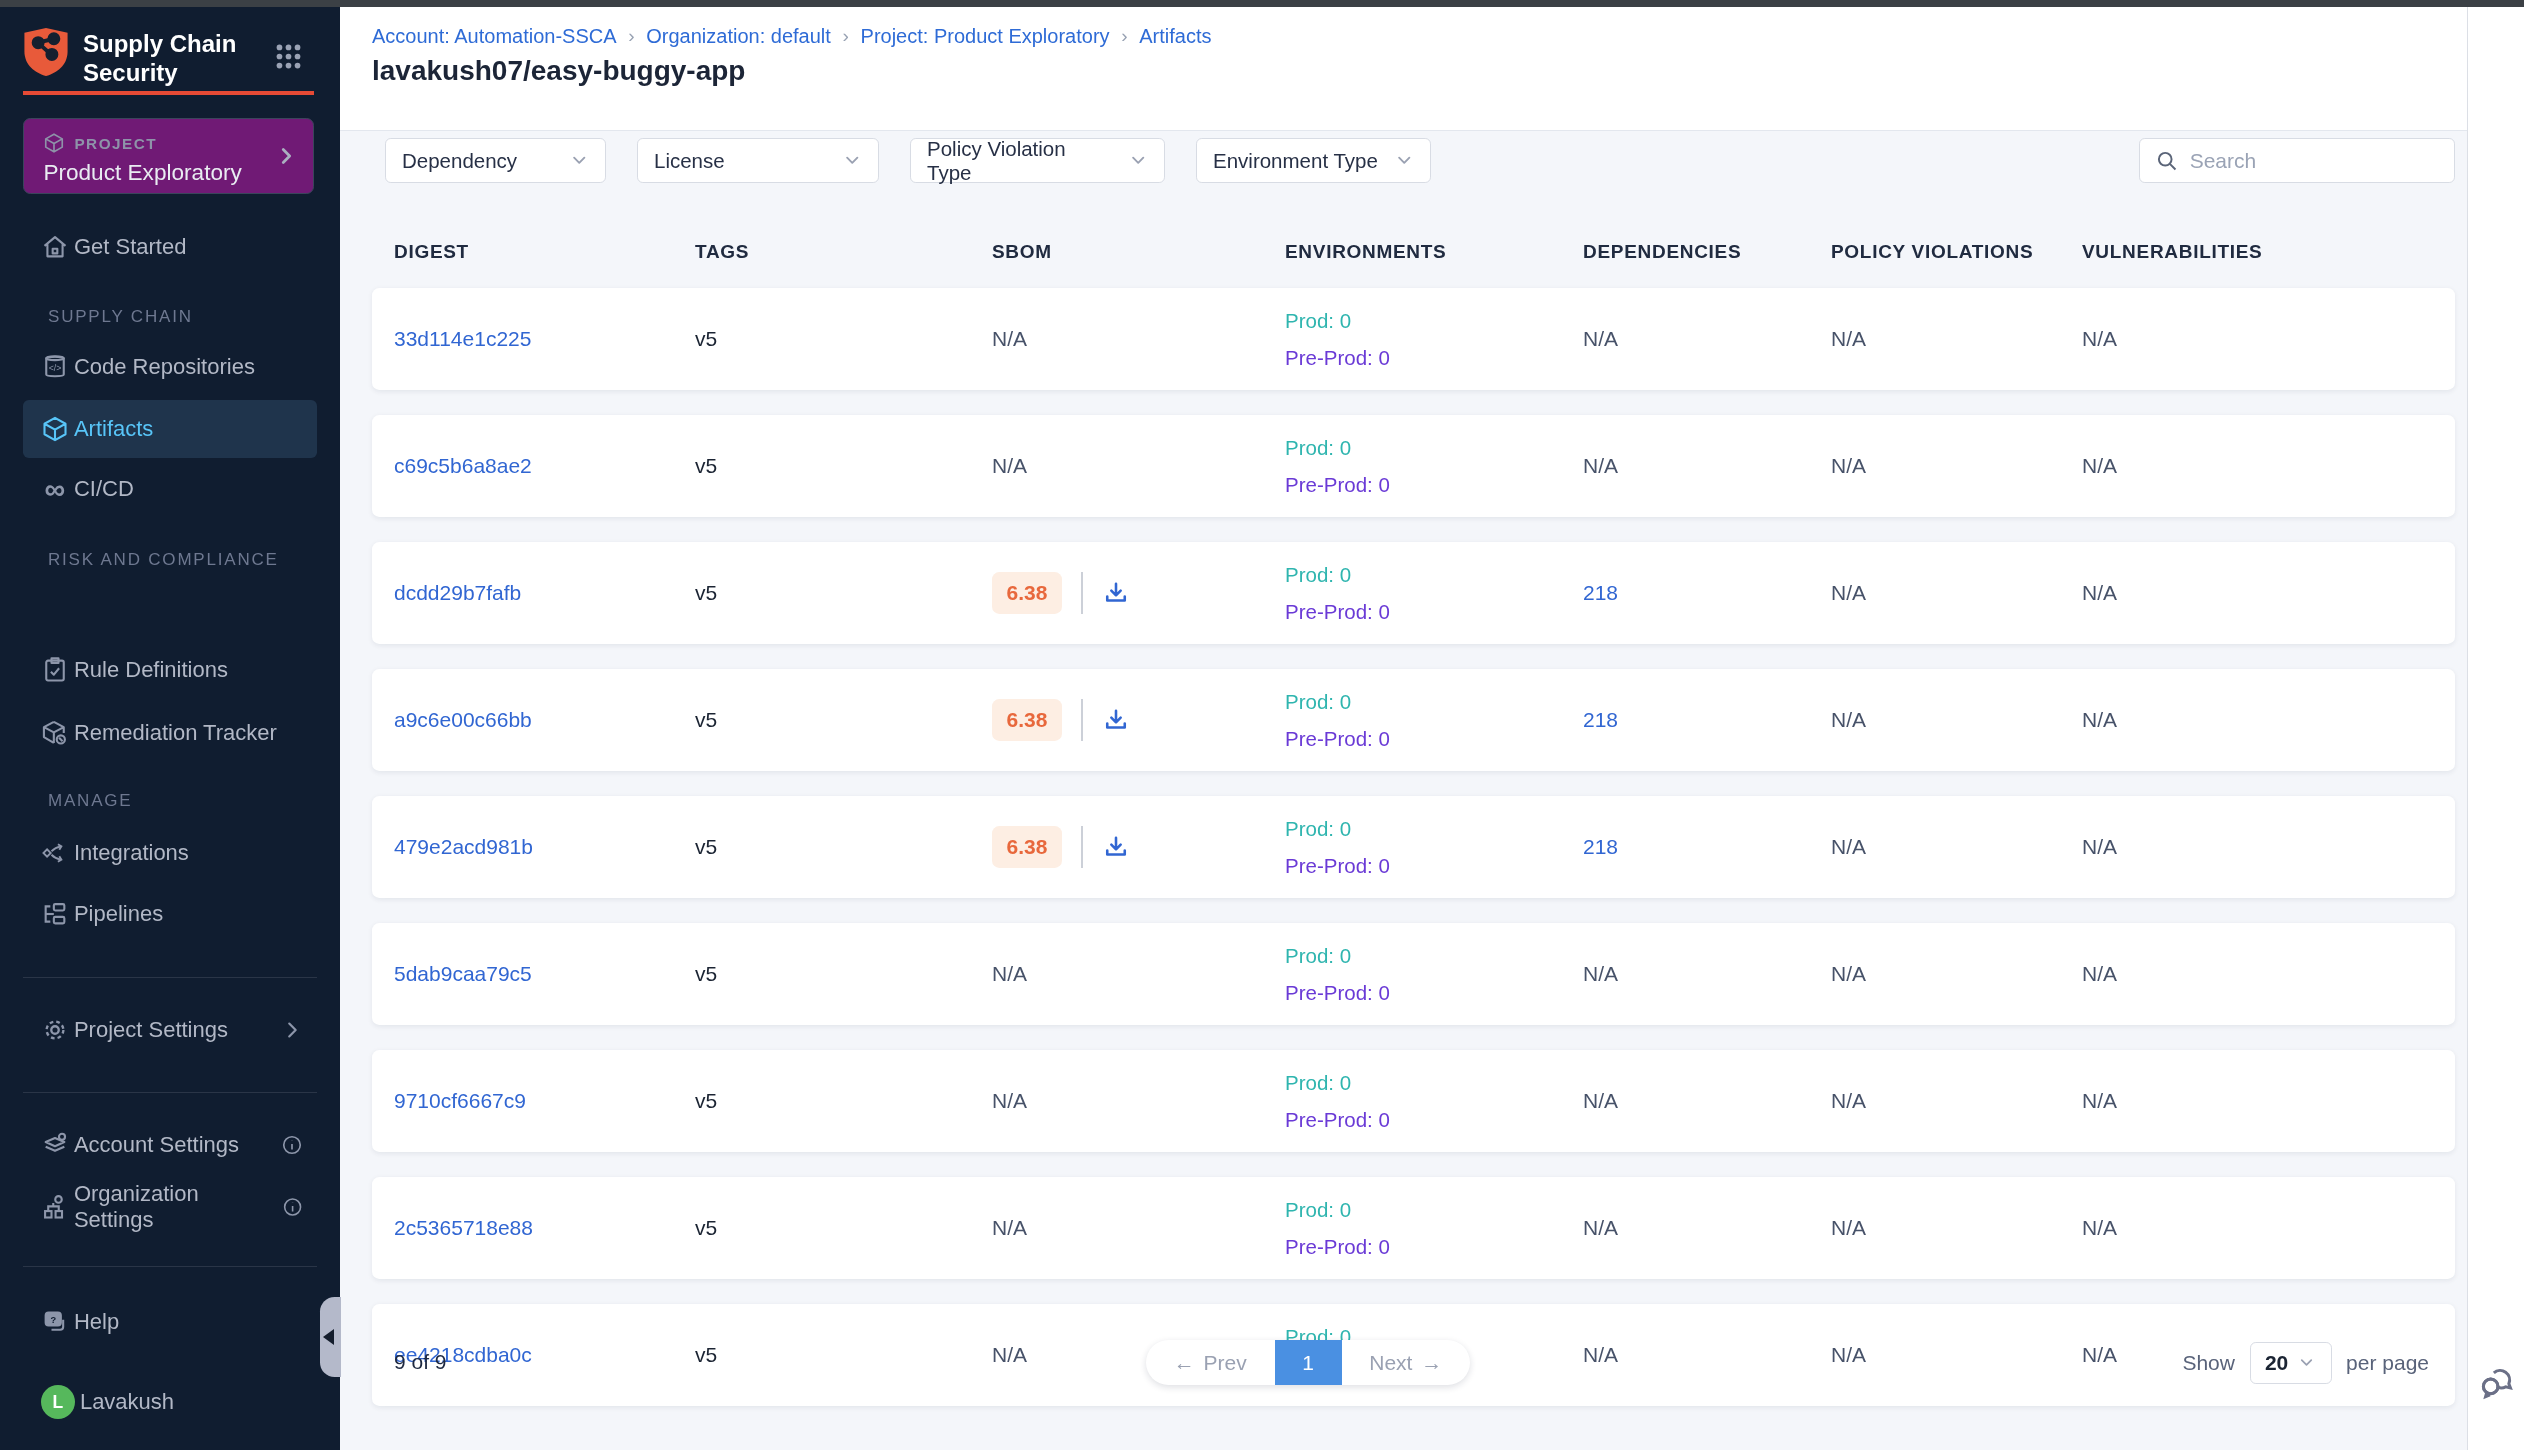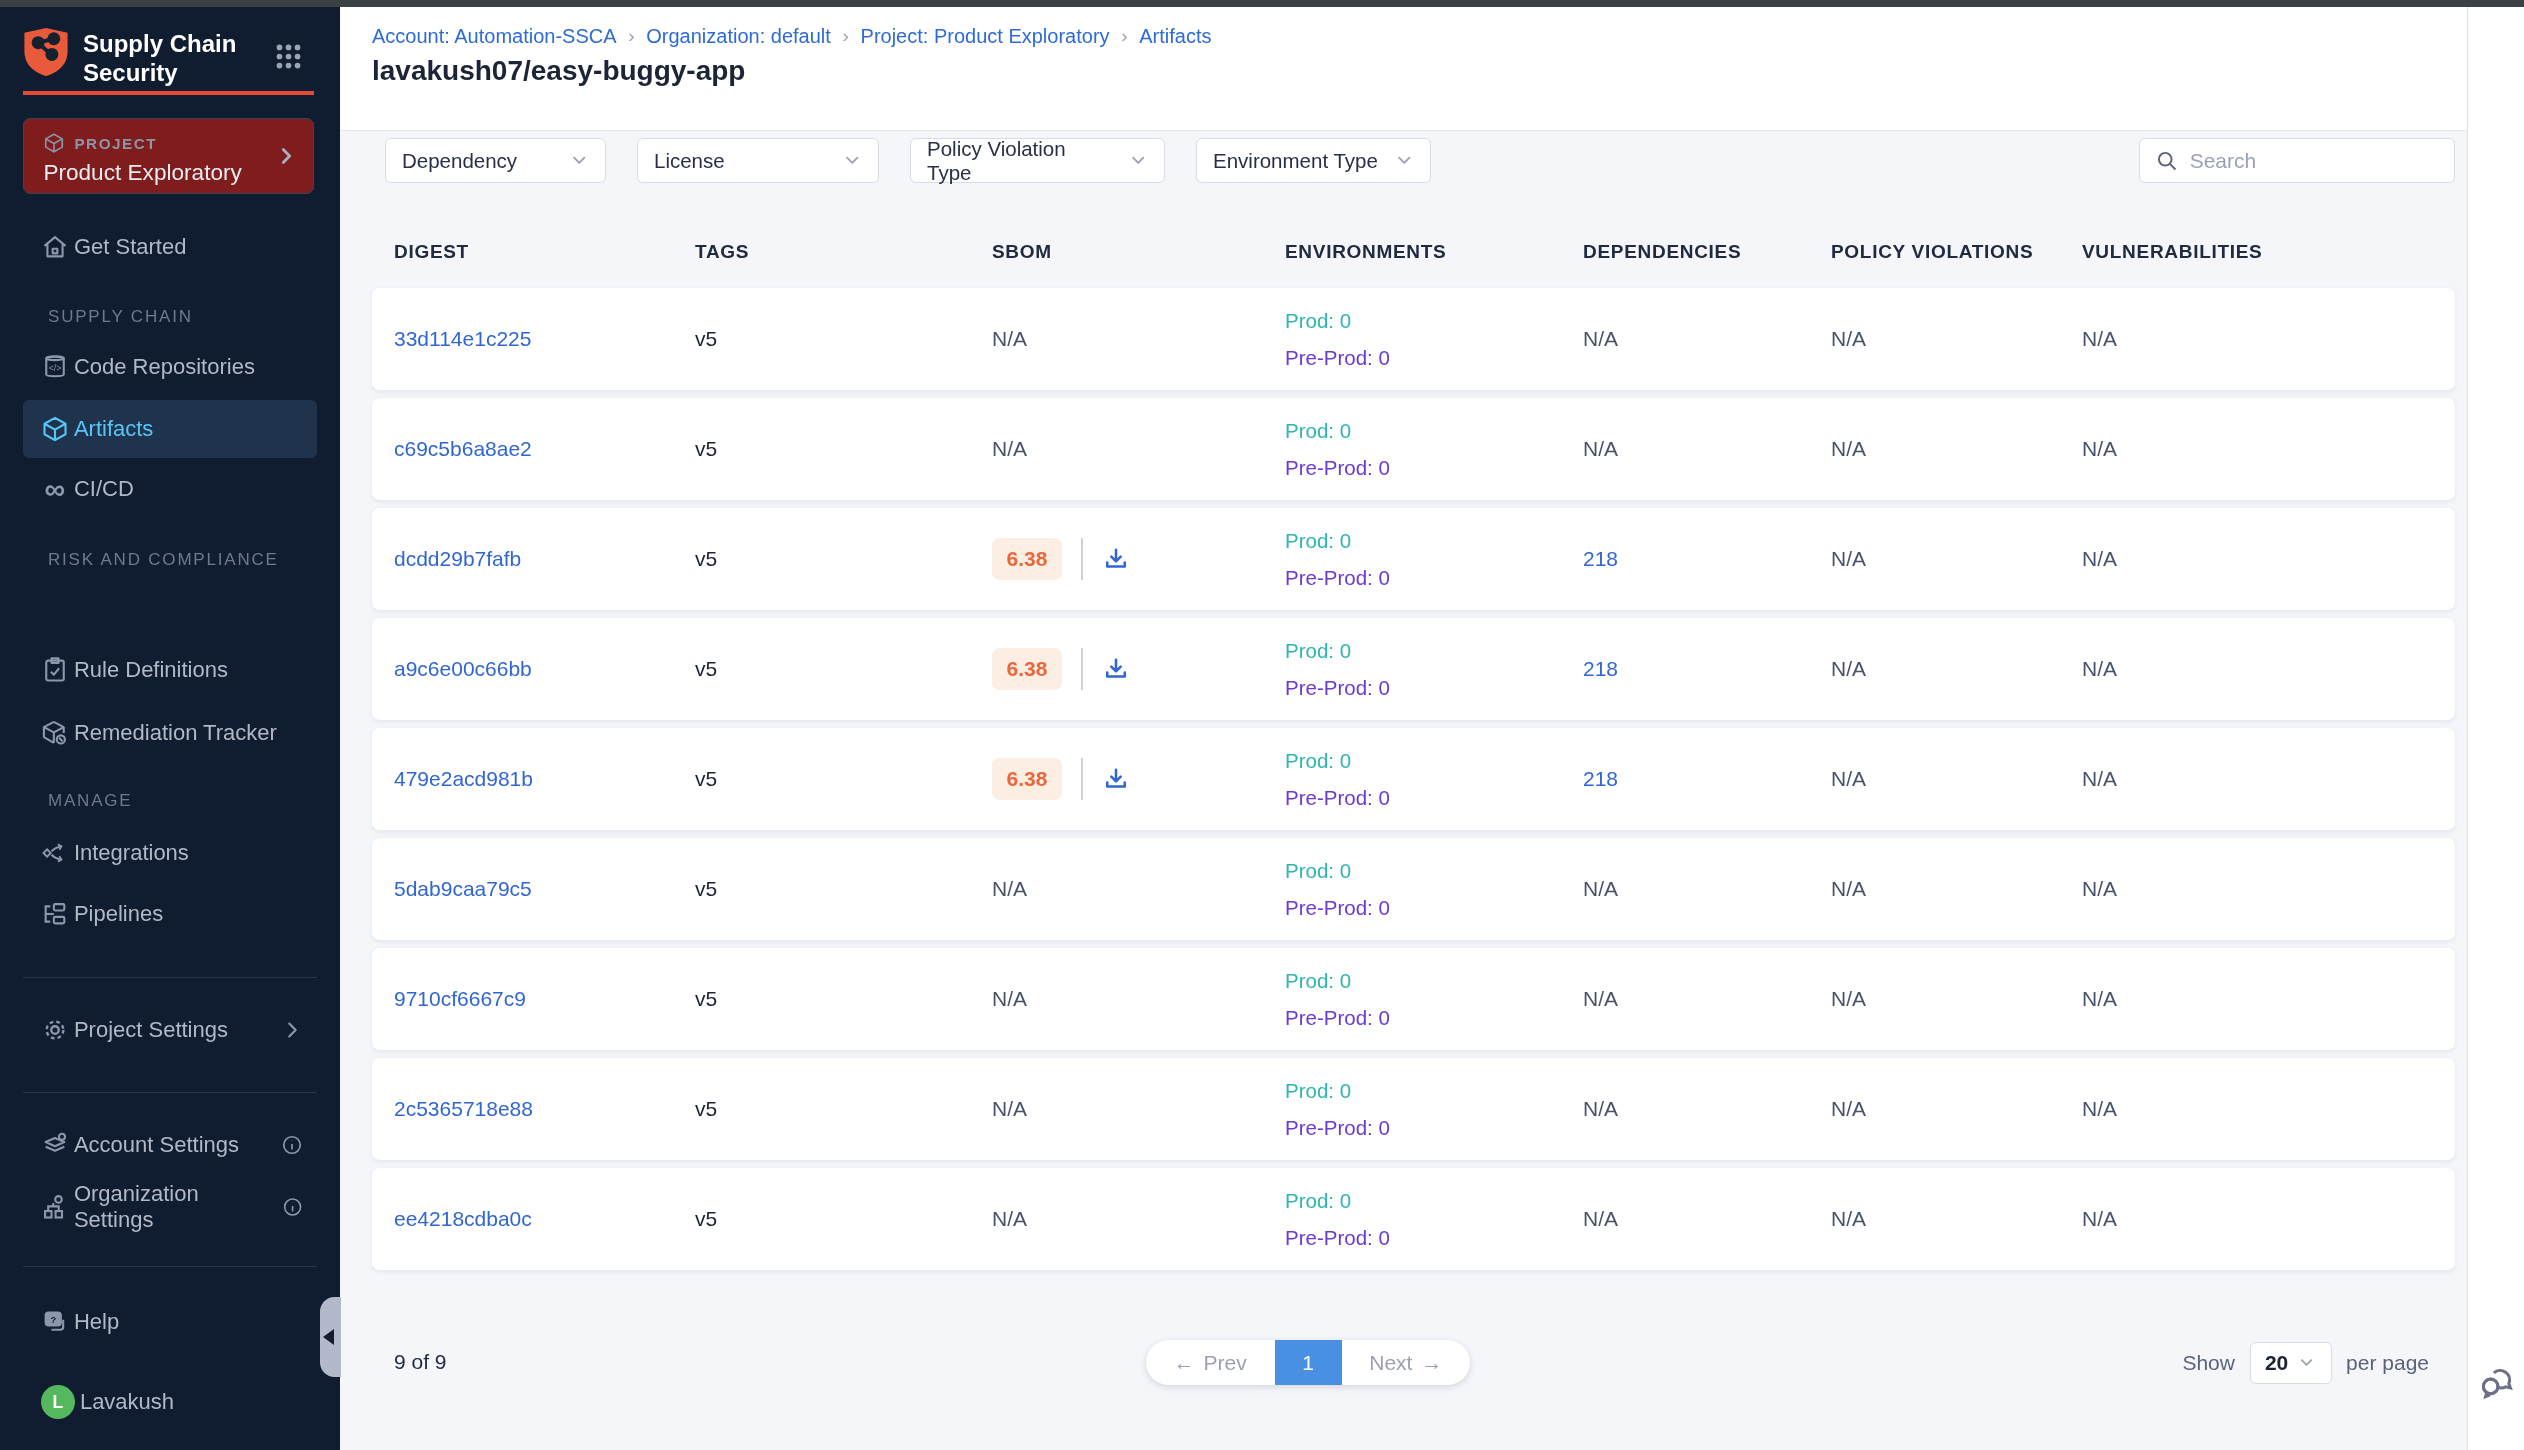--- a/index.html
+++ b/index.html
@@ -15,21 +15,21 @@
   .right-strip { position: absolute; left: 2467px; top: 7.3px; width: 58px; height: 1444px; background: #ffffff; border-left: 1.5px solid #dcdfe6; z-index: 5; }
   .chat-fab { position: absolute; left: 2478px; top: 1365px; width: 38px; height: 38px; color: #6b7087; z-index: 10; cursor: pointer; }
 
   
   .sidebar { position: absolute; left: 0; top: 0; width: 340px; height: 1451px; background: #101d30; z-index: 20; }
   .logo-shield { position: absolute; left: 22px; top: 26px; width: 48px; height: 51px; }
   .app-title { position: absolute; left: 83px; top: 29px; width: 168px; font-size: 24px; line-height: 29px; font-weight: bold; color: #ffffff; }
   .grid-icon { position: absolute; left: 273px; top: 41px; width: 31px; height: 31px; color: #9aa2b4; cursor: pointer; }
   .accent-line { position: absolute; left: 23.4px; top: 91px; width: 291px; height: 3.7px; background: #e64a35; }
 
-  .project-card { position: absolute; left: 23.4px; top: 118px; width: 291px; height: 76px; background: #7f1d1d; border: 1.5px solid #3a455b; border-radius: 7.3px; cursor: pointer; }
+  .project-card { position: absolute; left: 23.4px; top: 118px; width: 291px; height: 76px; background: #701a75; border: 1.5px solid #3a455b; border-radius: 7.3px; cursor: pointer; }
   .project-card .cube { position: absolute; left: 19px; top: 13px; width: 22px; height: 22px; color: #8e93a9; }
   .project-label { position: absolute; left: 50px; top: 16px; font-size: 15.3px; letter-spacing: 1.5px; font-weight: bold; color: #8e93a9; }
   .project-name { position: absolute; left: 19px; top: 41px; font-size: 22.6px; color: #e9ecf2; }
   .project-card .chev { position: absolute; right: 16px; top: 26px; width: 22px; height: 22px; color: #aab0c0; }
 
   .nav-item { position: absolute; left: 23.4px; width: 294px; height: 58px; display: flex; align-items: center; gap: 5px; padding-left: 17.5px; color: #b2b8c6; font-size: 22px; cursor: pointer; border-radius: 5.8px; }
   .nav-item .nicon { width: 28px; height: 28px; color: #8d96aa; flex: 0 0 28px; display: flex; align-items: center; justify-content: center; }
   .nav-item.active { background: #1f344c; color: #58c5f8; }
   .nav-item.active .nicon { color: #58c5f8; }
   .nav-item .right-adorn { margin-left: auto; margin-right: 14.6px; width: 22px; height: 22px; color: #8d96aa; }
@@ -58,21 +58,21 @@
 
   .search-box { position: absolute; left: 1799px; top: 31px; width: 316px; height: 45px; background: #ffffff; border: 1.5px solid #d8dce4; border-radius: 5.8px; display: flex; align-items: center; padding: 0 14.6px; gap: 11.7px; }
   .search-box .sicon { width: 23.4px; height: 23.4px; color: #5a6478; flex: 0 0 23.4px; }
   .search-box input { border: none; outline: none; font-size: 21px; color: #273046; width: 100%; font-family: "Liberation Sans", sans-serif; background: transparent; }
   .search-box input::placeholder { color: #9aa3b5; }
 
   .table-head { position: absolute; left: 32px; top: 126px; width: 2083px; height: 37px; display: grid; grid-template-columns: 301px 297px 293px 298px 248px 251px 1fr; align-items: center; padding-left: 22px; }
   .table-head span { font-size: 19px; font-weight: bold; letter-spacing: 0.7px; color: #202b40; }
 
   .rows { position: absolute; left: 32px; top: 181px; width: 2083px; }
-  .row { height: 102px; margin-bottom: 8px; background: #ffffff; border-radius: 7.3px; box-shadow: 0 1.5px 5.8px rgba(20,30,60,0.07); display: grid; grid-template-columns: 301px 297px 293px 298px 248px 251px 1fr; align-items: center; padding-left: 22px; }
+  .row { height: 102px; margin-bottom: 25px; background: #ffffff; border-radius: 7.3px; box-shadow: 0 1.5px 5.8px rgba(20,30,60,0.07); display: grid; grid-template-columns: 301px 297px 293px 298px 248px 251px 1fr; align-items: center; padding-left: 22px; }
   .digest-link, .dep-link { color: #3166d2; font-size: 21px; text-decoration: none; cursor: pointer; }
   .cell-tag { font-size: 21px; color: #1b2433; }
   .cell-na { font-size: 21px; color: #475269; }
   .sbom-cell { display: flex; align-items: center; text-align: right; }
   .sbom-badge { background: #fdeee3; color: #e8683c; font-weight: bold; font-size: 21px; padding: 8.8px 14.6px; border-radius: 7.3px; }
   .sbom-sep { width: 1.5px; height: 42px; background: #ccd0d8; margin: 0 19px; }
   .dl-btn { width: 28px; height: 28px; color: #3166d2; cursor: pointer; background: none; border: none; padding: 0; }
   .env-cell { display: flex; flex-direction: column; gap: 13px; font-size: 20.5px; }
   .env-prod { color: #2fb5af; }
   .env-preprod { color: #6a3ad6; }

